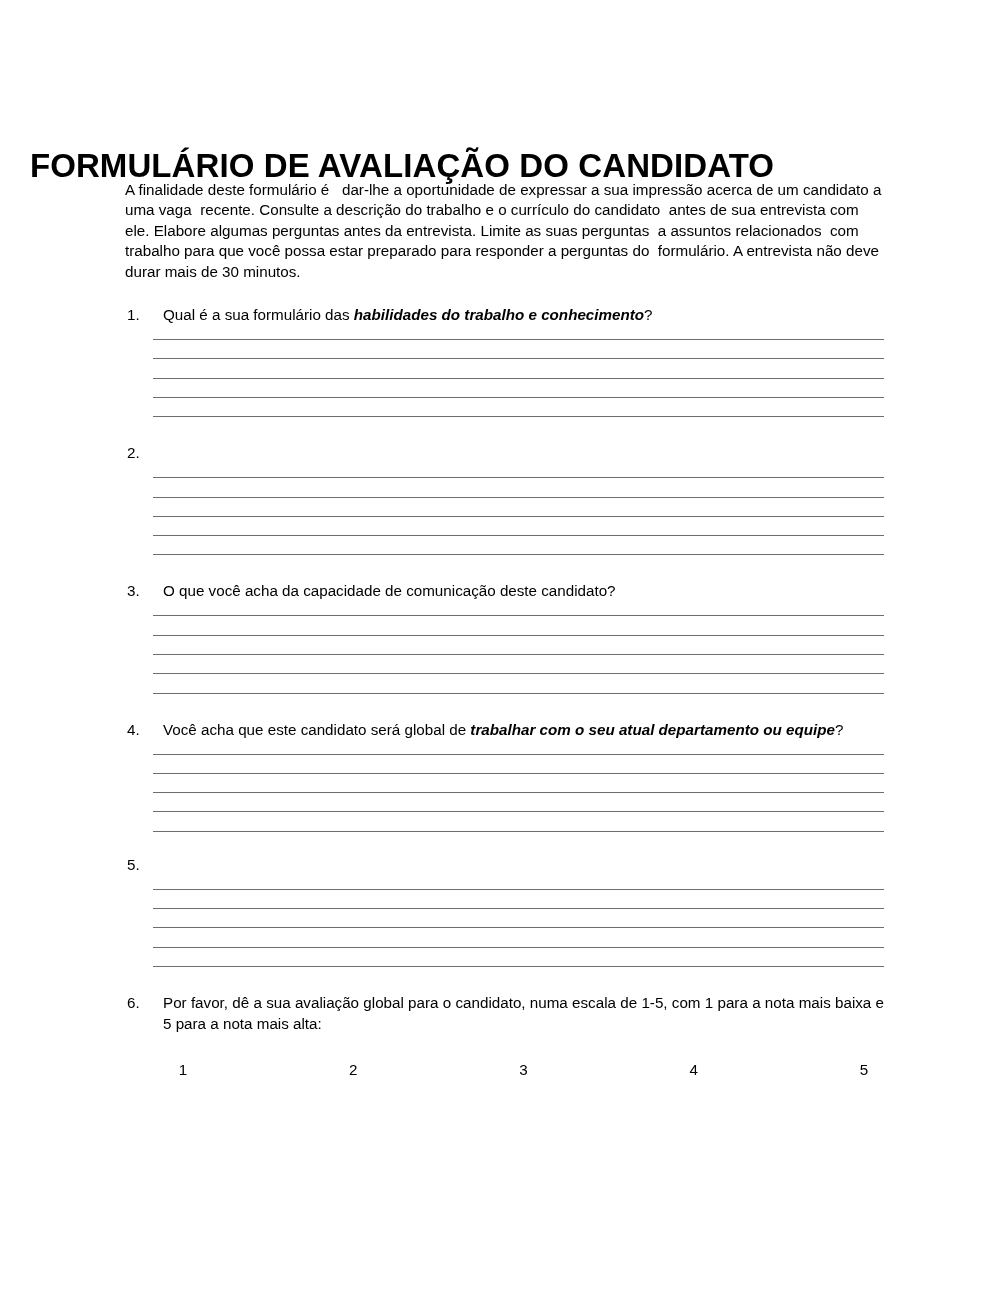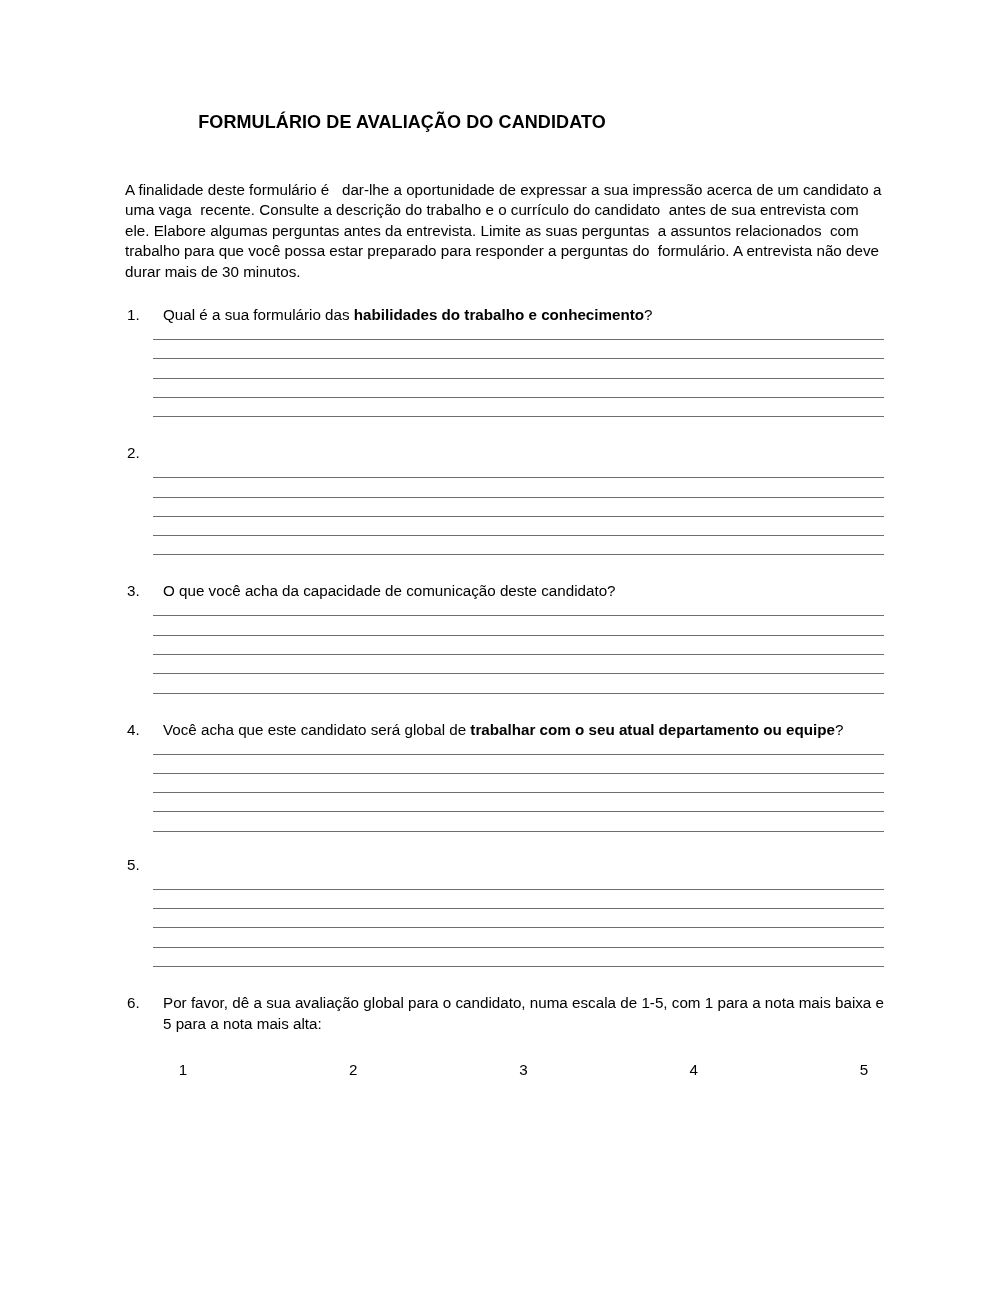--- a/index.html
+++ b/index.html
@@ -20,25 +20,25 @@
     width: 1000px;
     height: 1290px;
     background: #ffffff;
     box-sizing: border-box;
     overflow: hidden;
   }
 
   
   .doc-title {
     position: absolute;
-    top: 100px;
+    top: 124px;
     left: 0;
     width: 804px;
     text-align: center;
-    font-size: 18px;
+    font-size: 33px;
     font-weight: bold;
     letter-spacing: 0.1px;
     line-height: 1.2;
   }
 
   
   .content {
     position: absolute;
     top: 180px;
     left: 117px;
@@ -86,20 +86,21 @@
     font-size: 15.2px;
     line-height: 21px;
     text-align: left;
   }
   .q-text.justify {
     text-align: justify;
     text-justify: inter-word;
   }
   .q-text b {
     font-weight: bold;
+    font-style: italic;
   }
 
   
   .answer-lines {
     margin-left: 36px;
     margin-top: 13px;
   }
   .answer-line {
     width: 731px;
     height: 0;

